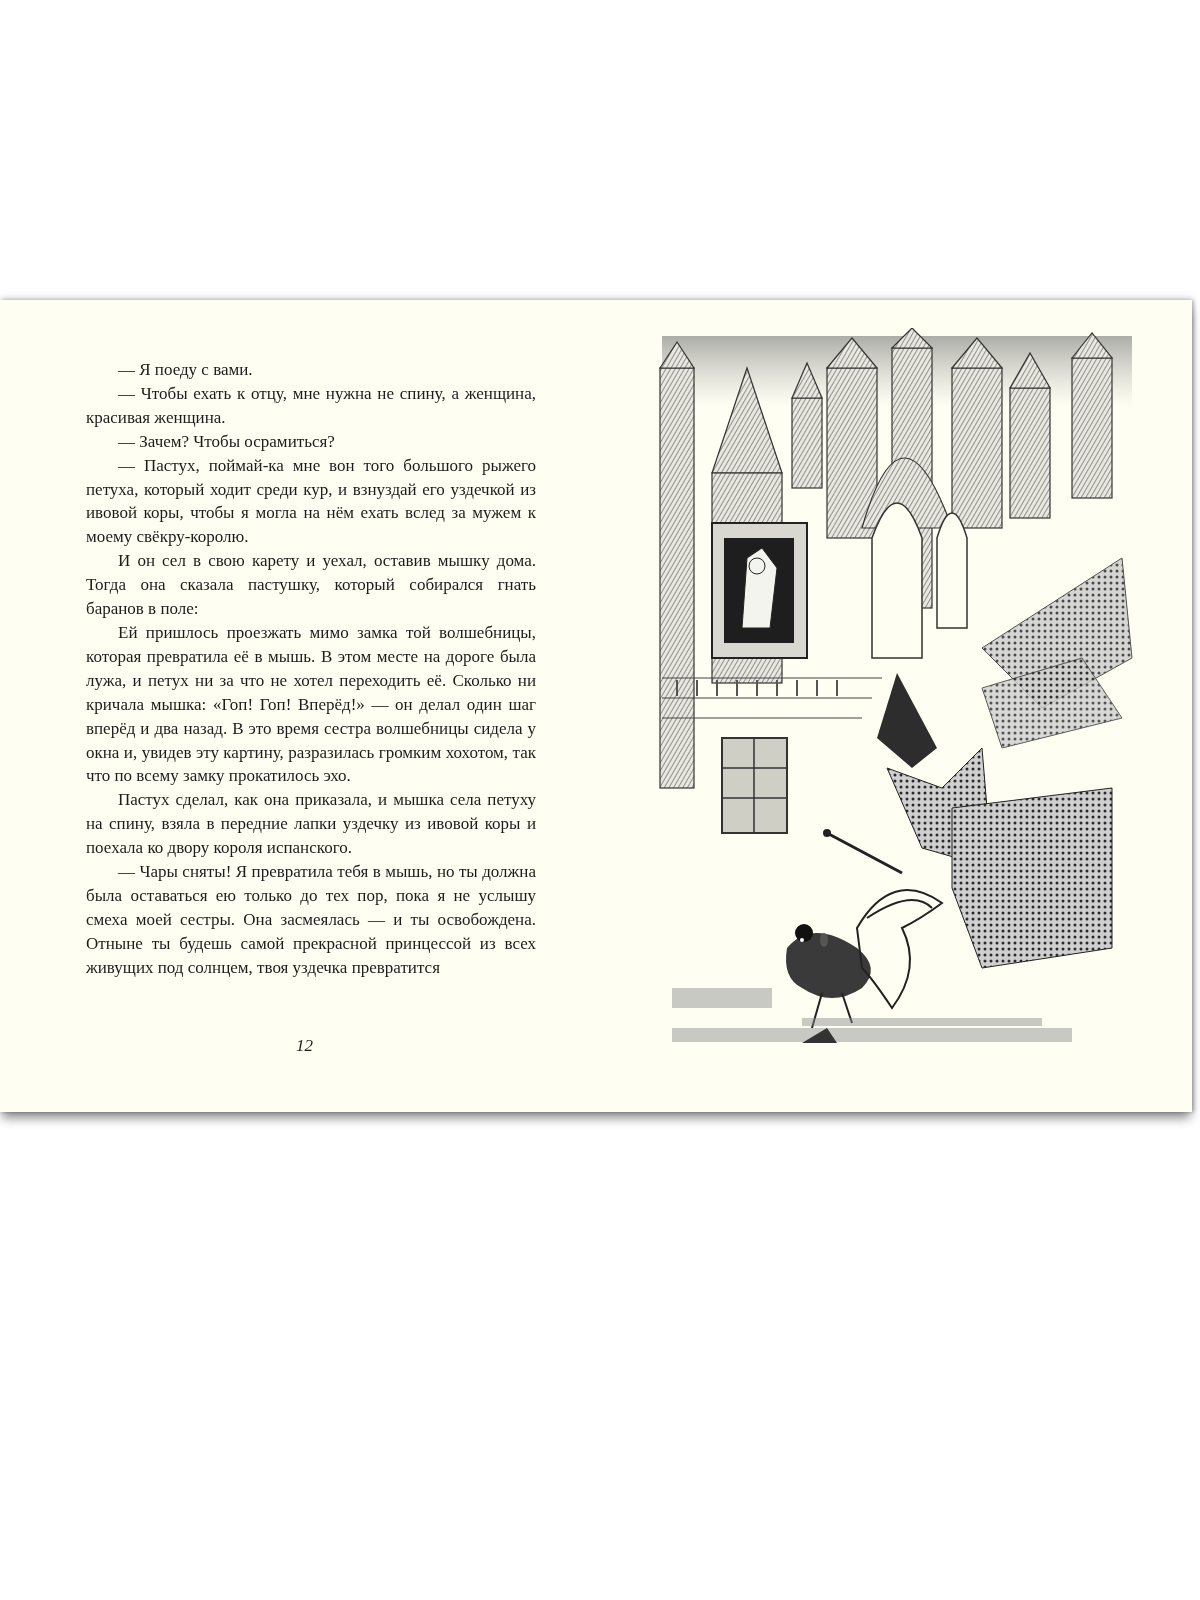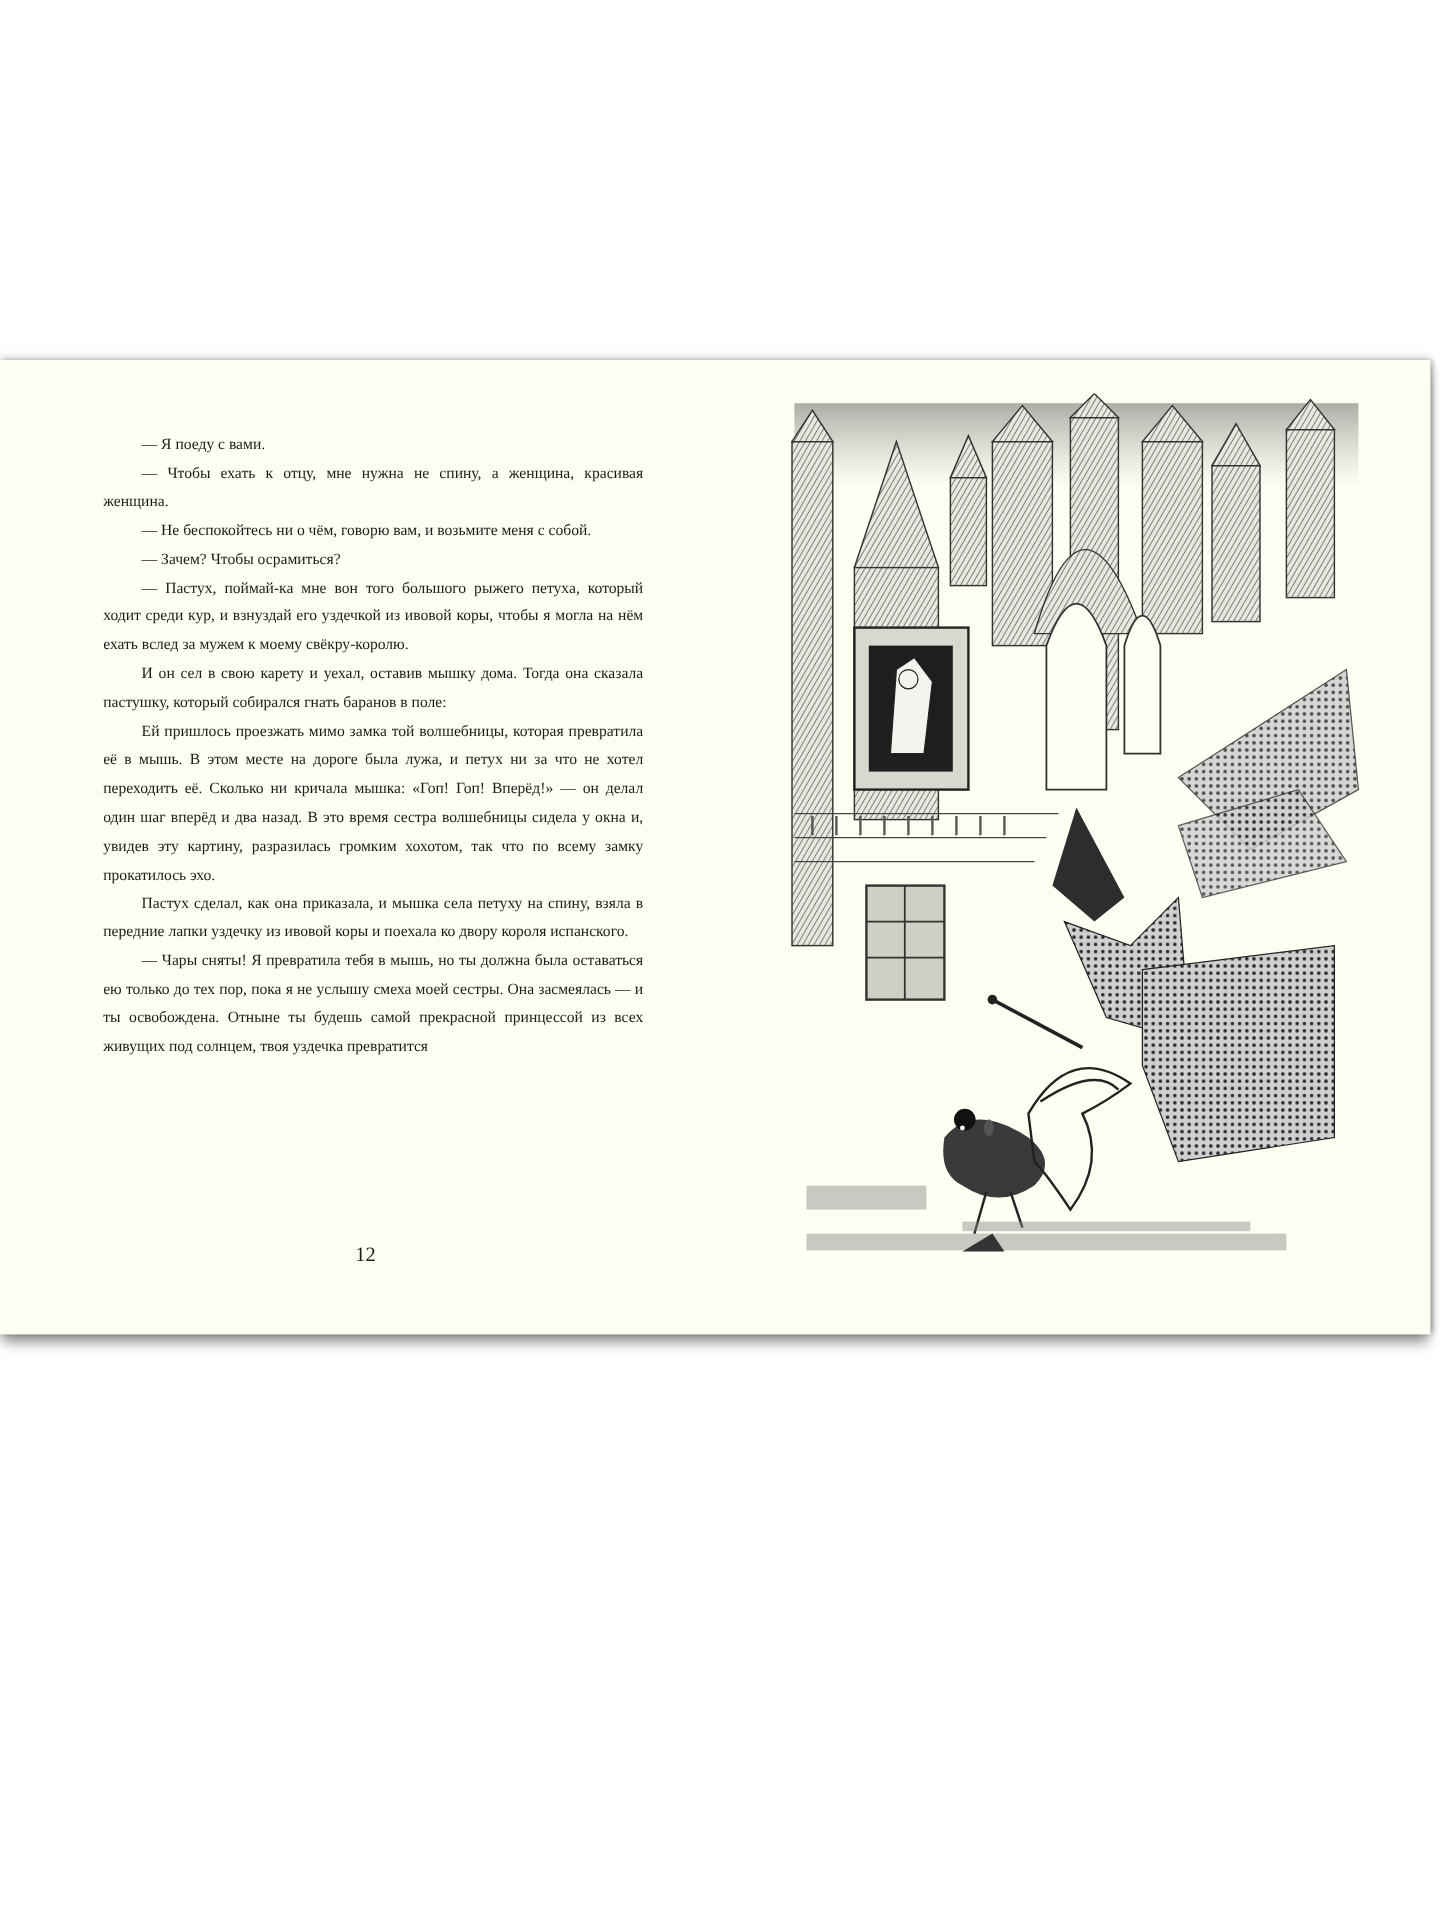--- a/index.html
+++ b/index.html
@@ -11,51 +11,51 @@
     width: 1192px; height: 812px;
     background: #fefef3;
     box-shadow: 0 8px 10px -2px rgba(0,0,0,0.45), 2px 0 4px rgba(0,0,0,0.25), 0 -3px 6px rgba(0,0,0,0.12);
   }
 
   .text-page {
     position: absolute;
     left: 86px; top: 58px;
     width: 450px;
     font-family: "Liberation Serif", "DejaVu Serif", serif;
-    font-size: 13px;
+    font-size: 17px;
     line-height: 23.9px;
     color: #1c1c1c;
     text-align: justify;
   }
   .text-page p { margin: 0; text-indent: 32px; }
 
   .page-number {
     position: absolute;
     left: 296px; top: 736px;
     font-family: "Liberation Serif", "DejaVu Serif", serif;
+    font-style: italic;
     font-size: 17px;
     color: #1c1c1c;
   }
 
   .illustration {
     position: absolute;
     left: 652px; top: 28px;
     width: 500px; height: 755px;
   }
   .illustration svg { width: 100%; height: 100%; display: block; }
 </style>
 </head>
 <body>
 
 <div class="spread">
 
   <div class="text-page">
     <p>— Я поеду с вами.</p>
     <p>— Чтобы ехать к отцу, мне нужна не спину, а женщина, красивая женщина.</p>
-    <p>— Не беспокойтесь ни о чём, говорю вам, и возьмите меня с собой.</p>
     <p>— Зачем? Чтобы осрамиться?</p>
     <p>— Пастух, поймай-ка мне вон того большого рыжего петуха, который ходит среди кур, и взнуздай его уздечкой из ивовой коры, чтобы я могла на нём ехать вслед за му­жем к моему свёкру-королю.</p>
     <p>И он сел в свою карету и уехал, оставив мышку дома. Тогда она сказала пастушку, который собирался гнать баранов в поле:</p>
     <p>Ей пришлось проезжать мимо замка той волшебницы, которая превратила её в мышь. В этом месте на дороге была лужа, и петух ни за что не хотел переходить её. Сколь­ко ни кричала мышка: «Гоп! Гоп! Вперёд!» — он делал один шаг вперёд и два назад. В это время сестра волшебницы сидела у окна и, увидев эту картину, разразилась громким хохотом, так что по всему замку прокатилось эхо.</p>
     <p>Пастух сделал, как она приказала, и мышка села петуху на спину, взяла в передние лапки уздечку из ивовой коры и поехала ко двору короля испанского.</p>
     <p>— Чары сняты! Я превратила тебя в мышь, но ты долж­на была оставаться ею только до тех пор, пока я не услышу смеха моей сестры. Она засмеялась — и ты освобожде­на. Отныне ты будешь самой прекрасной принцессой из всех живущих под солнцем, твоя уздечка превратится</p>
   </div>
 
   <div class="page-number">12</div>
 

